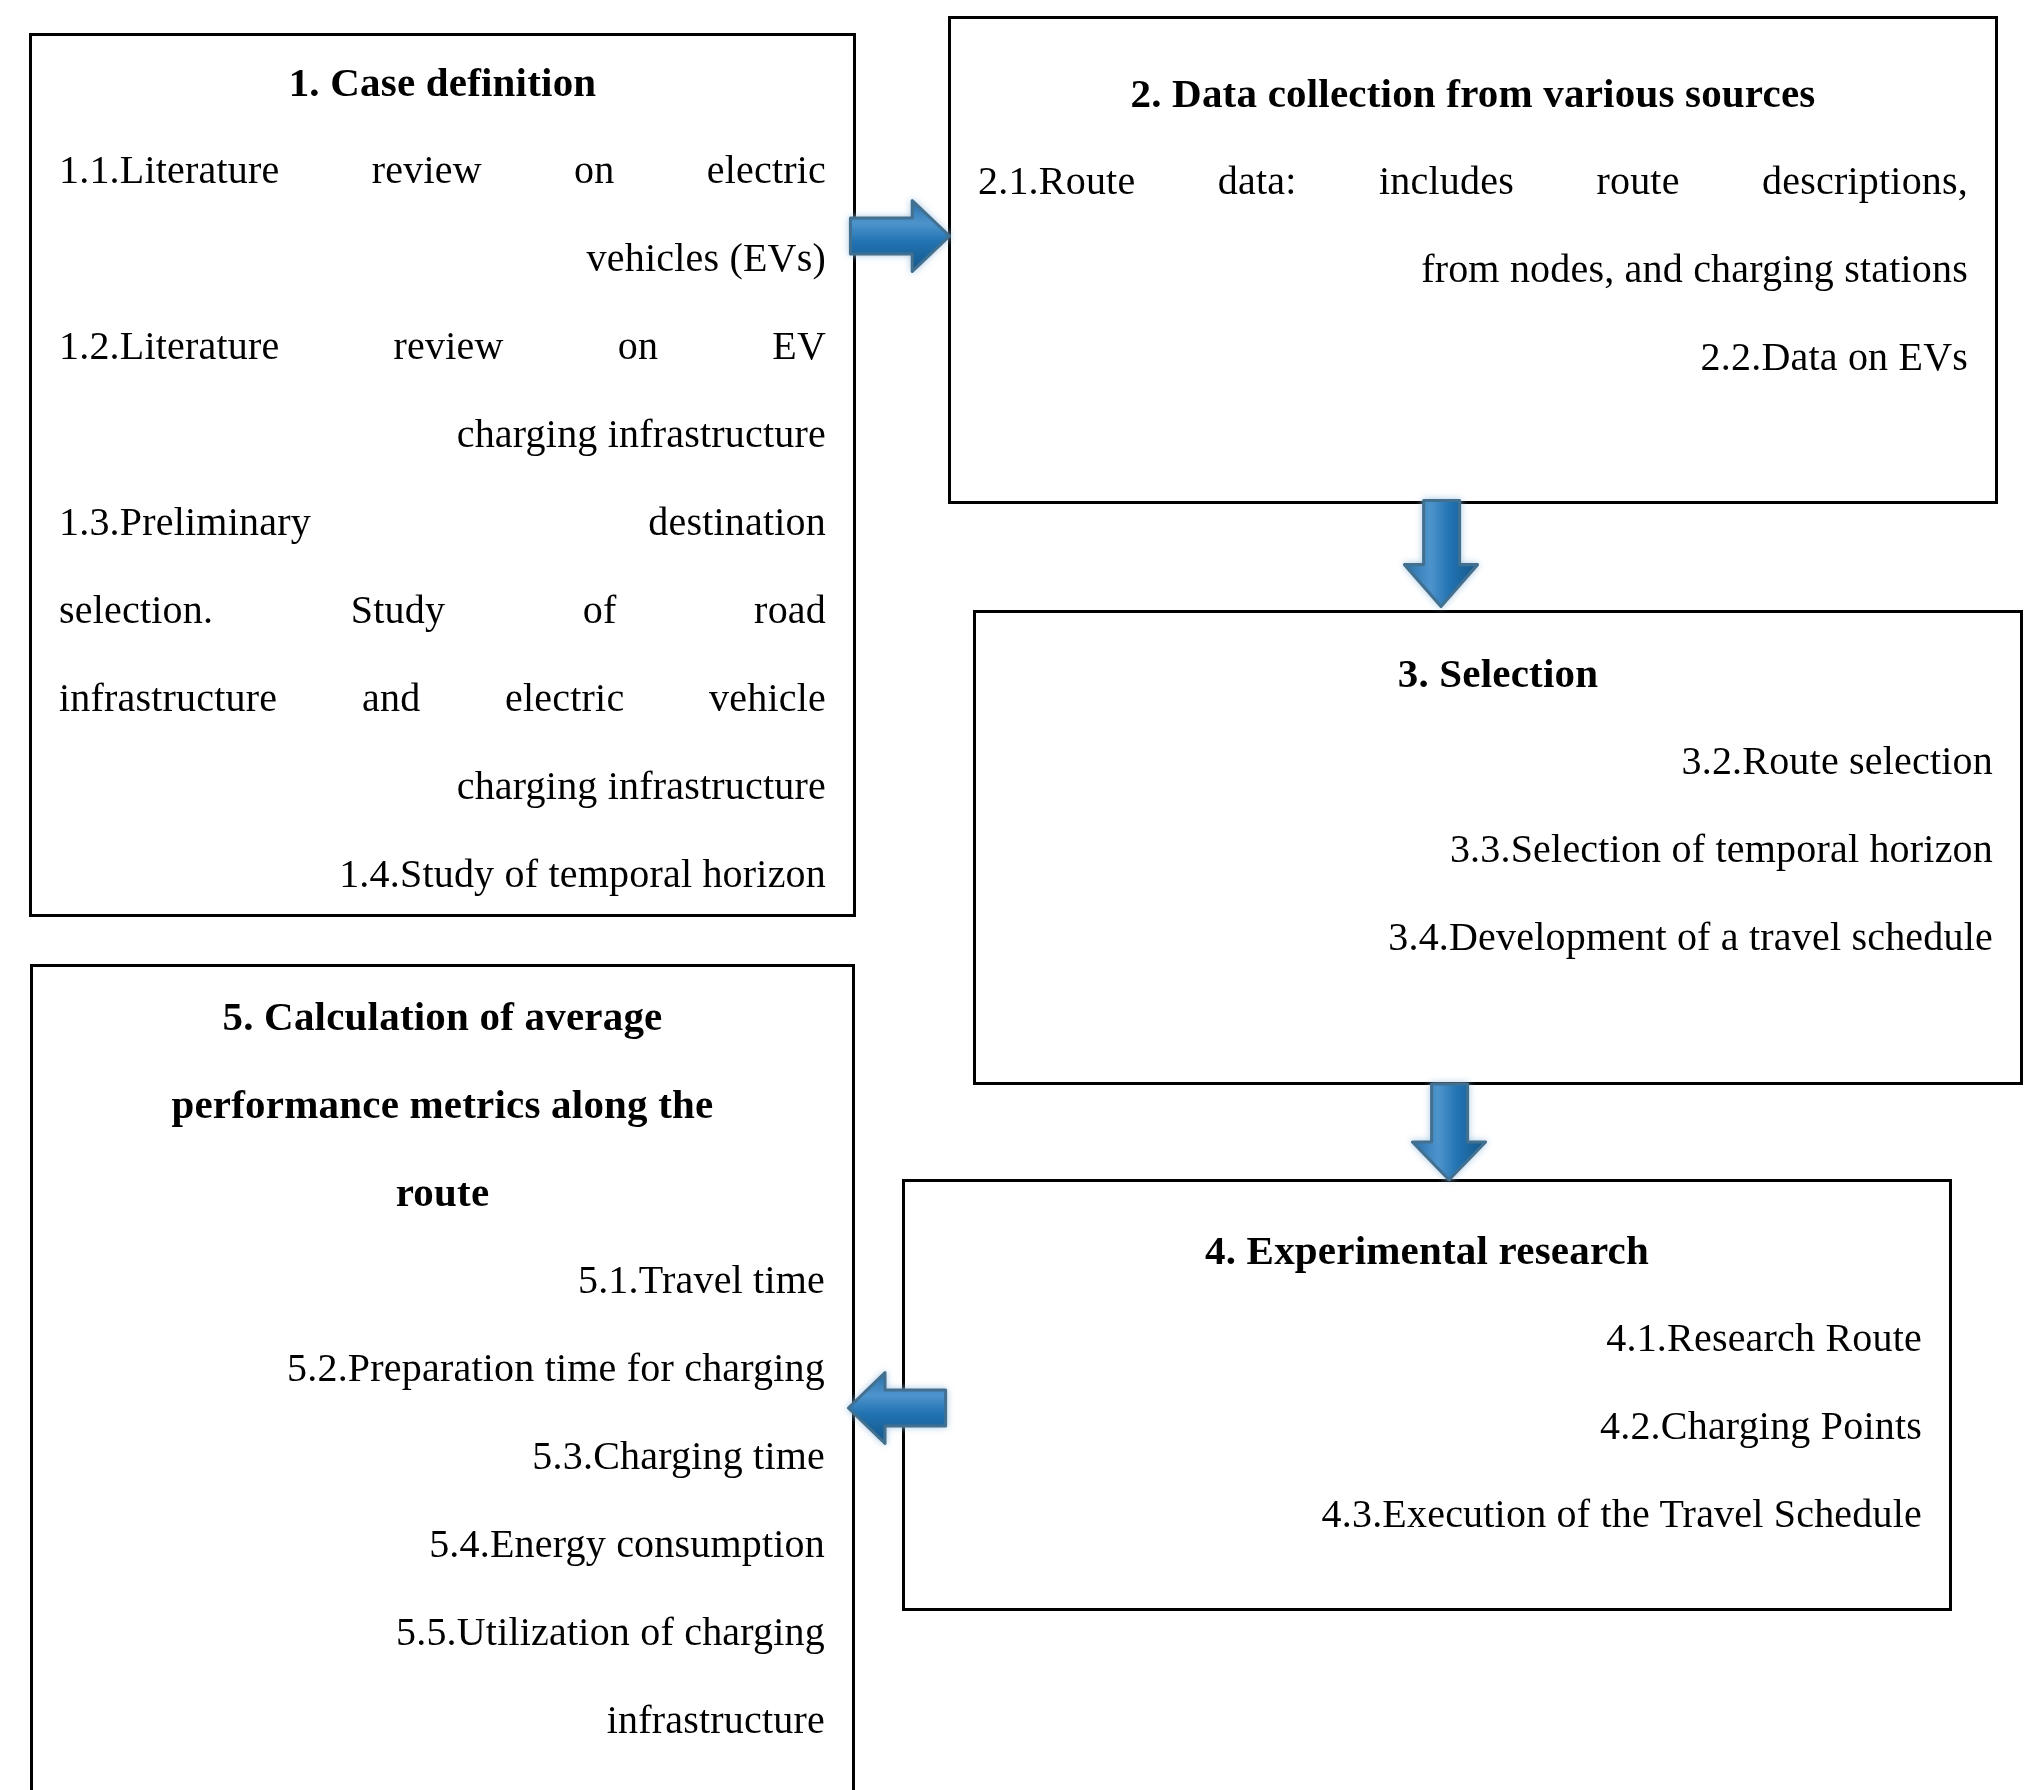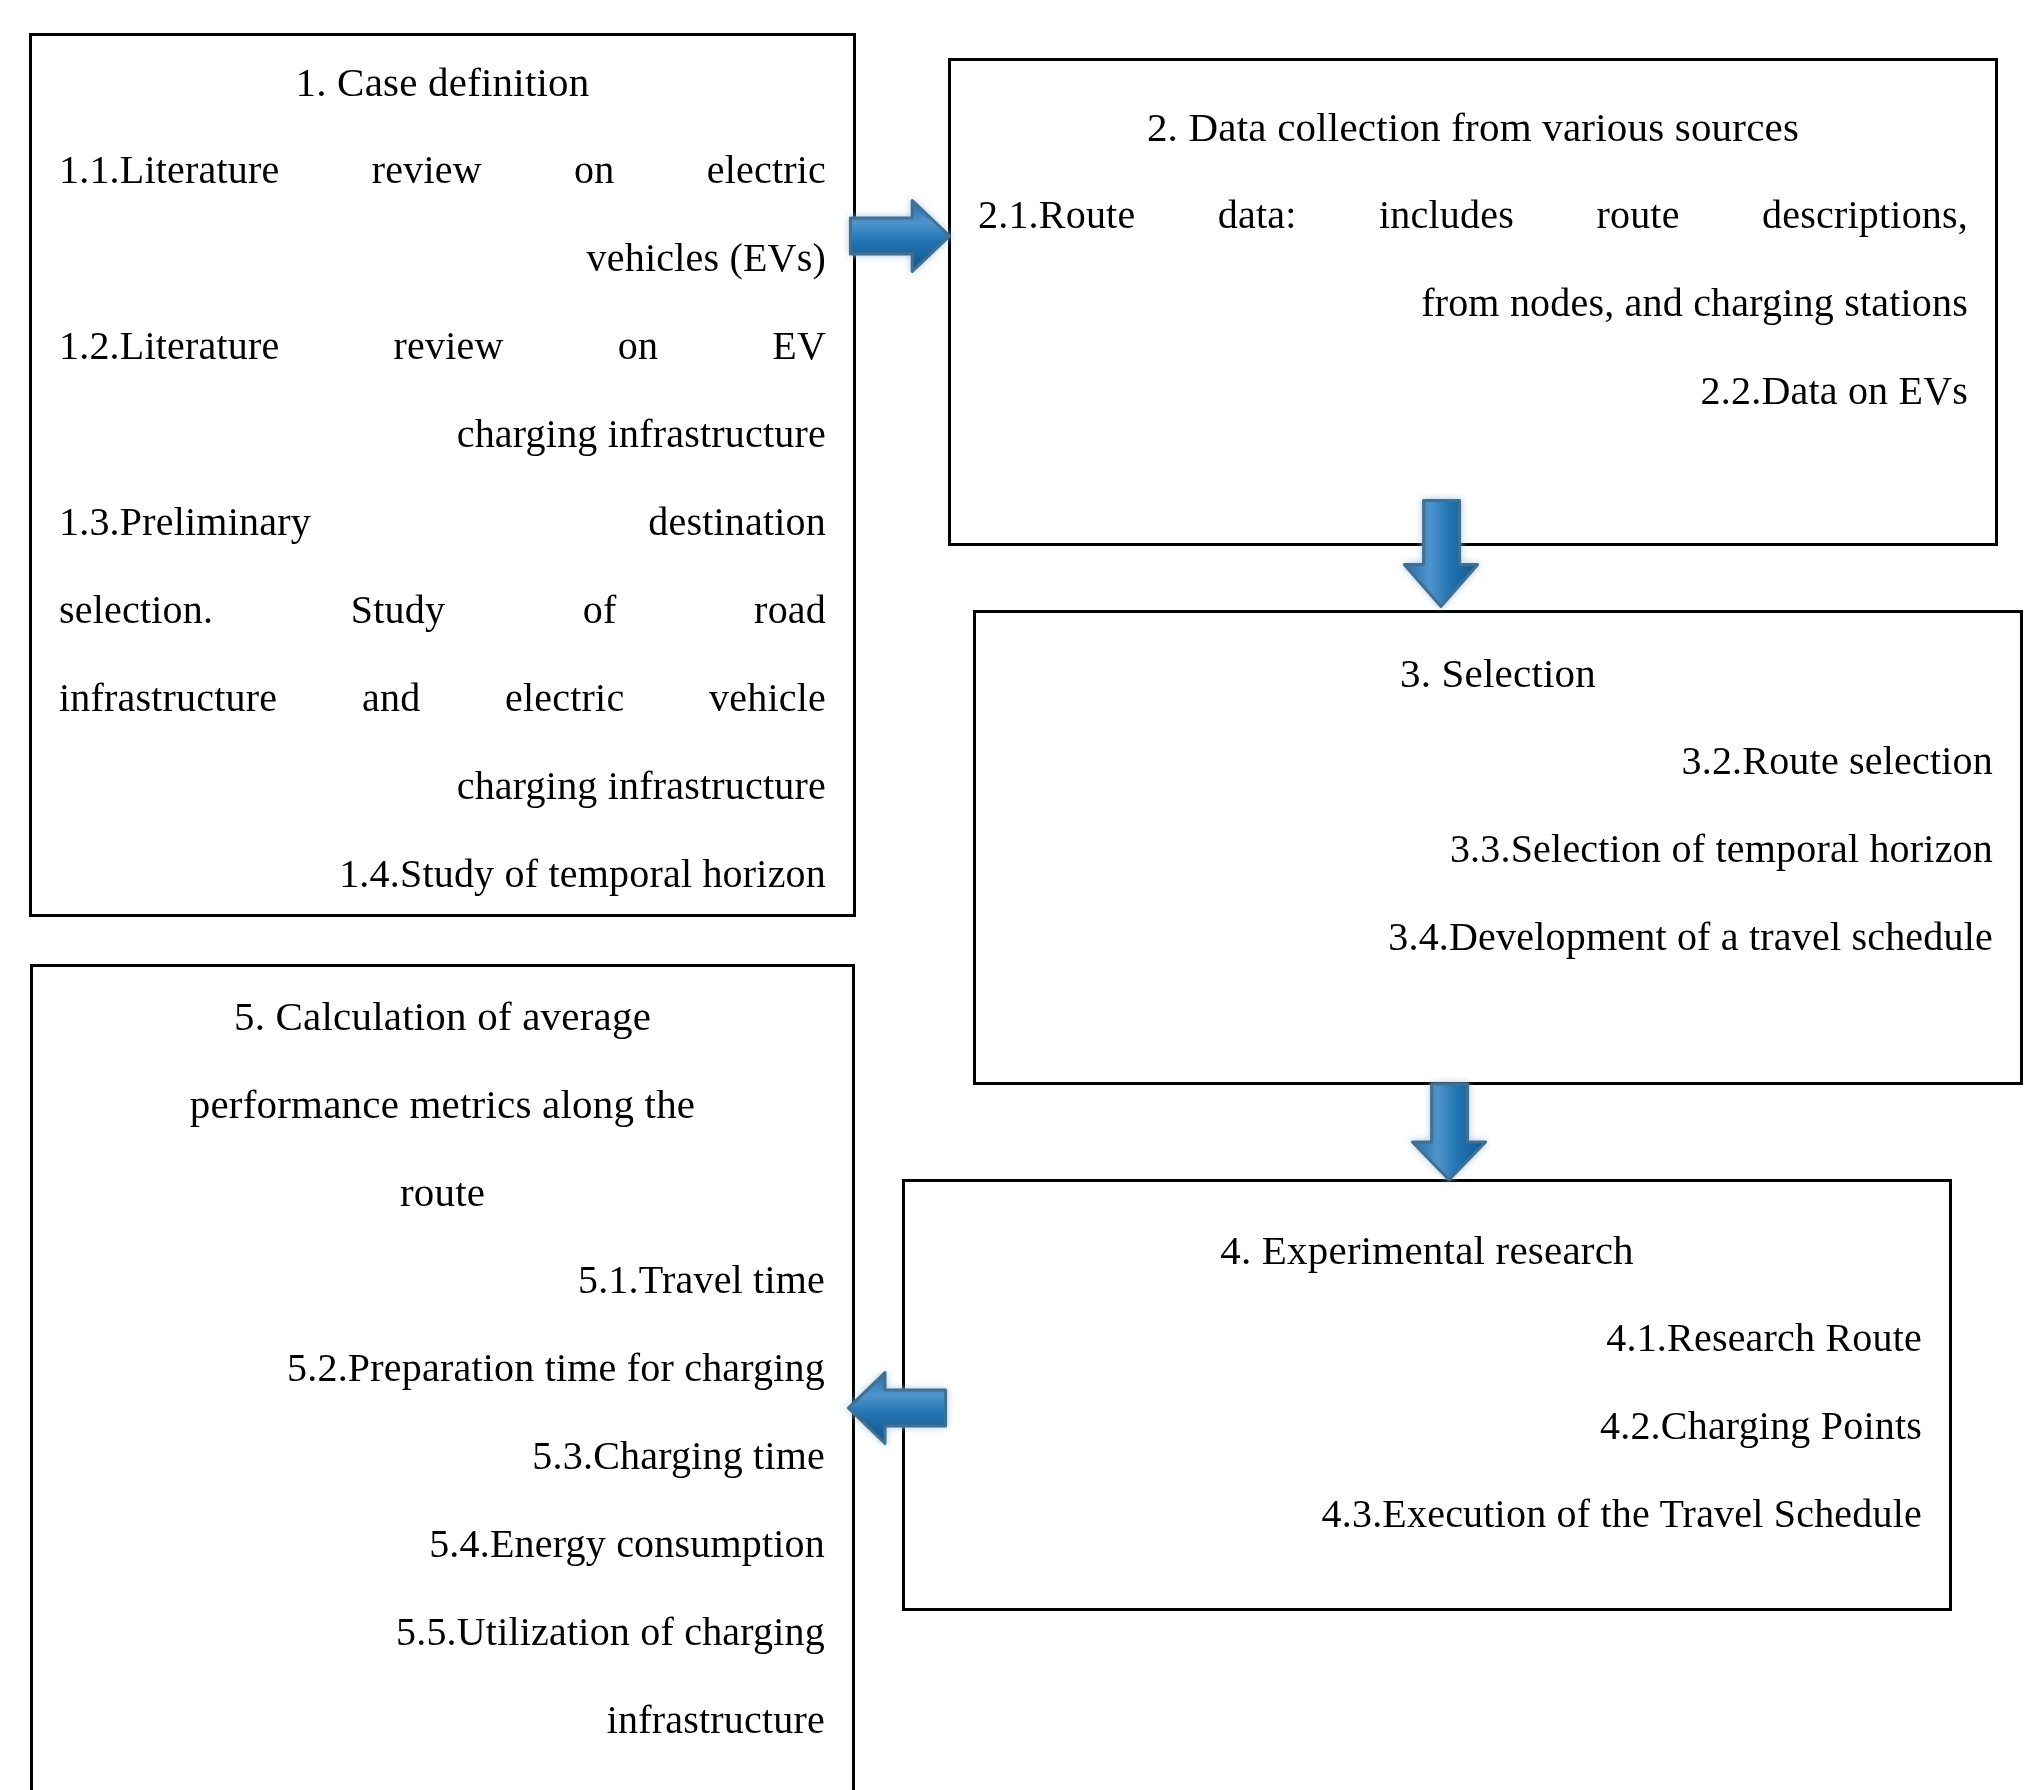--- a/index.html
+++ b/index.html
@@ -17,35 +17,35 @@
   }
   .box {
     position: absolute;
     box-sizing: border-box;
     border: 3px solid var(--box-border, #000000);
     background: #ffffff;
     padding-left: 27px;
     padding-right: 27px;
   }
   .box1 { left: 29px;   top: 33px;   width: 827px; height: 884px; padding-top: 2.4px; }
-  .box2 { left: 948px; top: 15.7px;   width: 1050px; height: 488px;  padding-top: 22px; margin-top: 42px; }
+  .box2 { left: 948px; top: 15.7px;   width: 1050px; height: 488px;  padding-top: 30px; }
   .box3 { left: 948px; top: 610px; width: 1050px; height: 475px;  padding-top: 15.7px; margin-left: 25px; }
   .box4 { left: 902px; top: 1179px; width: 1050px; height: 432px;  padding-top: 24px; }
   .box5 { left: 30px;   top: 964px; width: 825px; height: 1040px; padding-top: 4.8px; }
 
   .line {
     height: 88px;
     line-height: 88px;
     font-size: 40px;
     letter-spacing: 0.2px;
     white-space: nowrap;
     text-align: right;
   }
   .title {
-    font-weight: normal;
+    font-weight: bold;
     font-size: 41px;
     text-align: center;
     white-space: nowrap;
   }
   .j {
     white-space: normal;
     text-align: justify;
     text-align-last: justify;
   }
 

